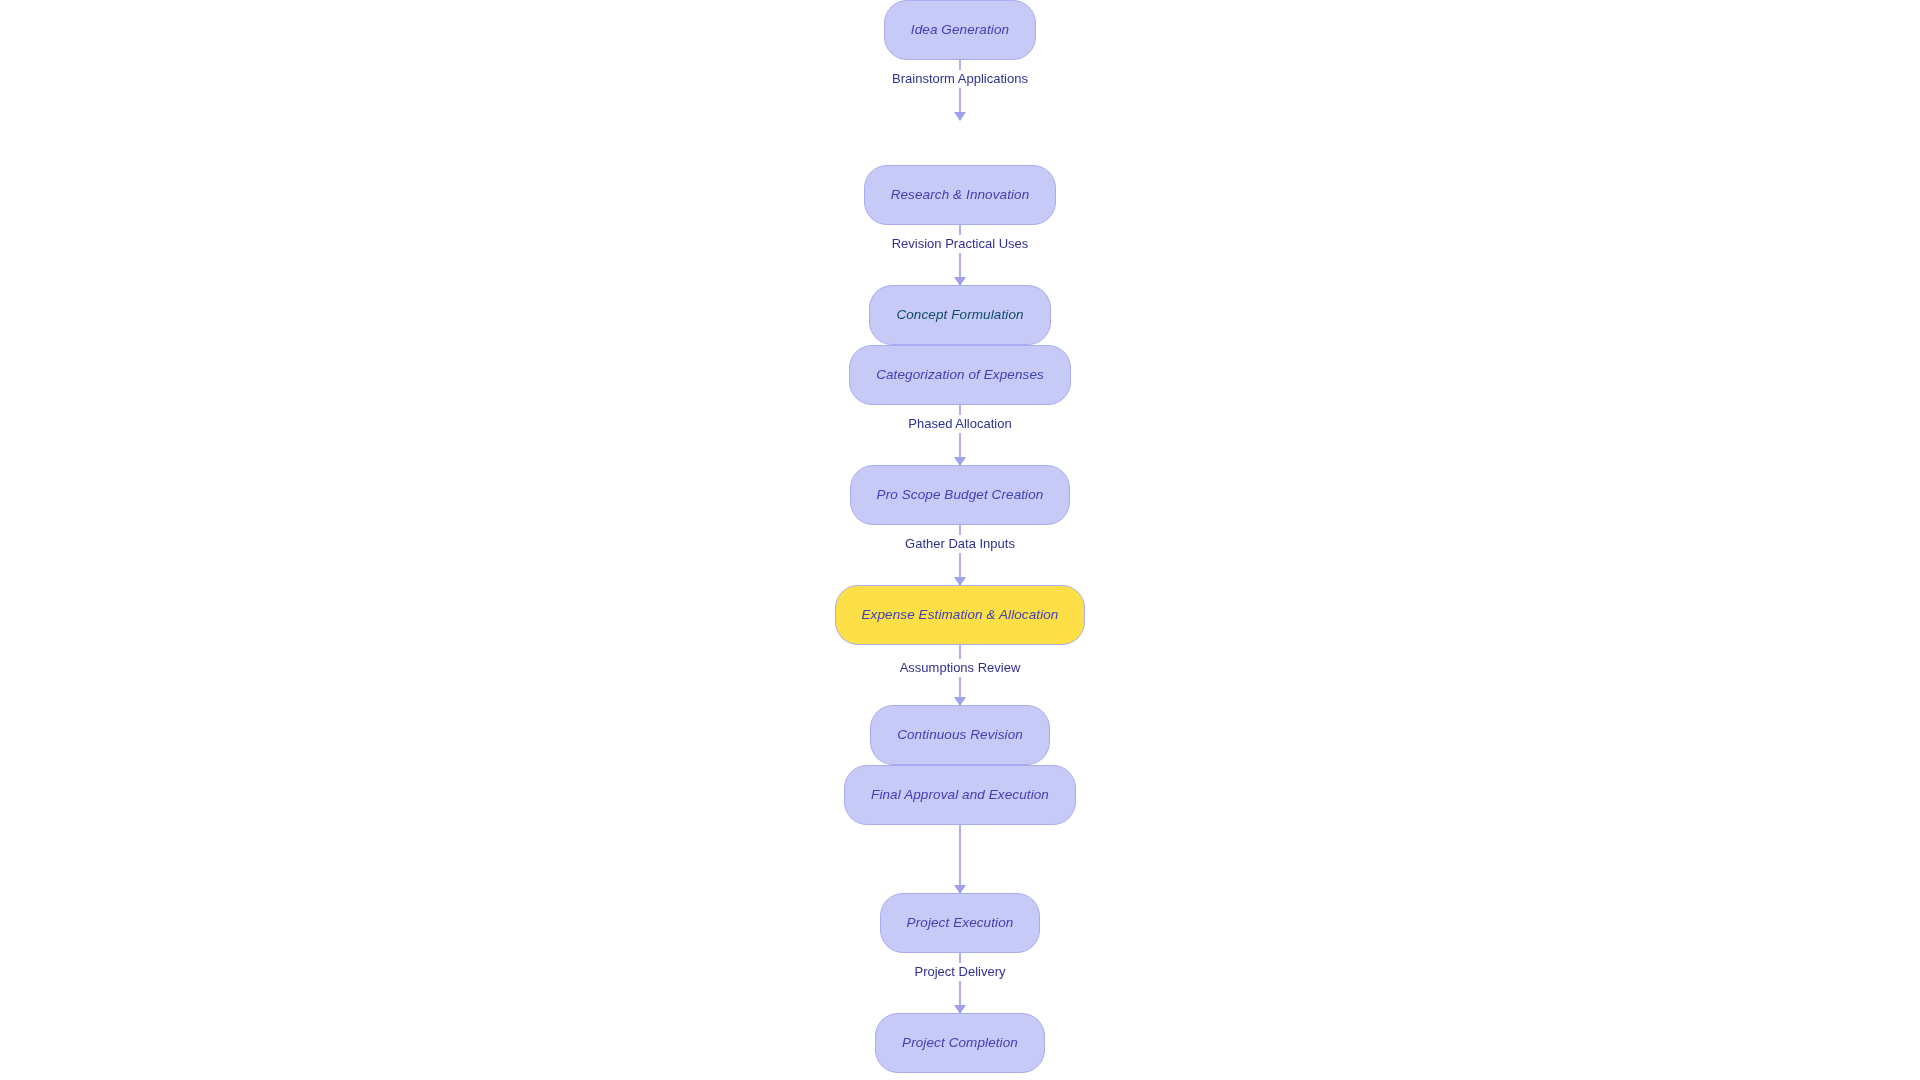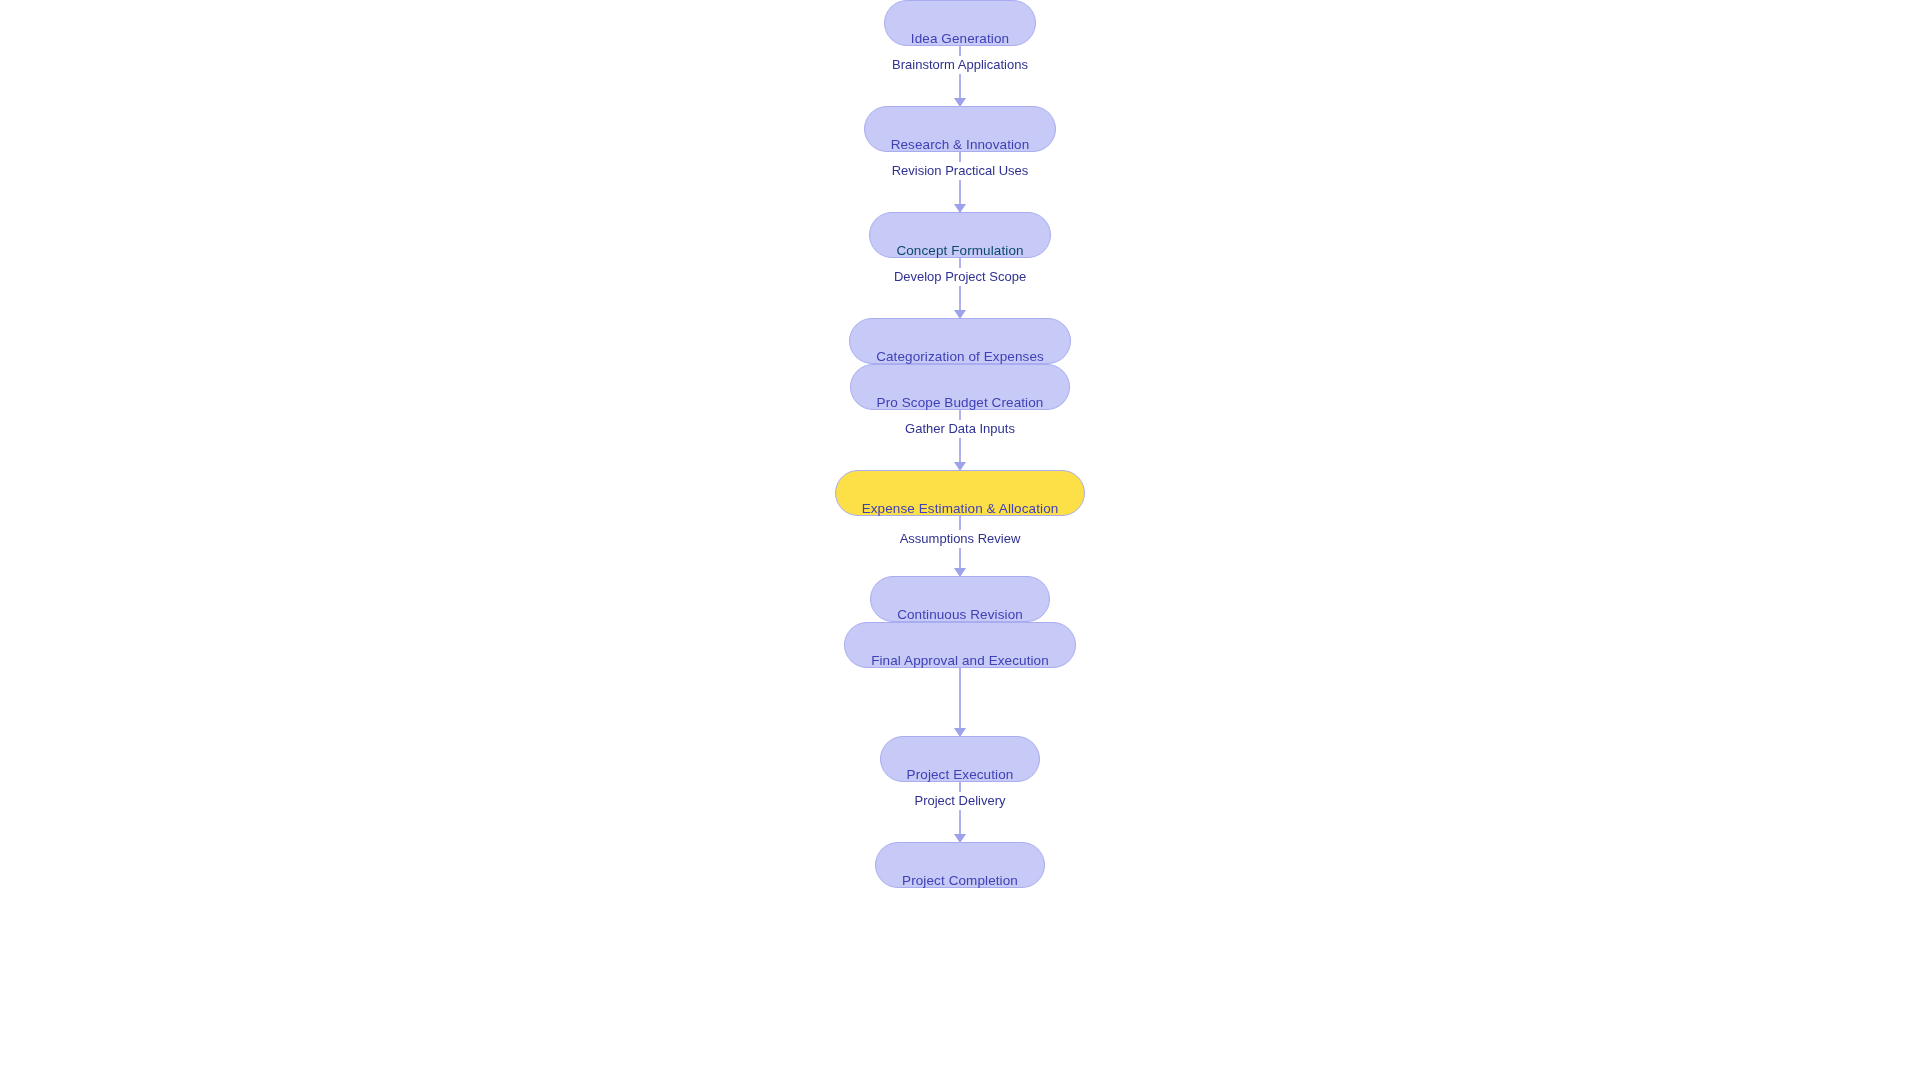--- a/index.html
+++ b/index.html
@@ -27,30 +27,31 @@
     top: 0;
     width: 1920px;
     display: flex;
     flex-direction: column;
     align-items: center;
   }
 
   
   .node {
     box-sizing: border-box;
-    height: 46px;
+    height: 60px;
     border-radius: 23px;
     background: #c7c9f7;
     border: 1px solid #a9adf0;
     display: flex;
-    align-items: flex-end;
+    align-items: center;
     justify-content: center;
     padding: 0 26px;
     position: relative;
     z-index: 2;
+    font-style: italic;
   }
   .node-label {
     font-size: 13.5px;
     color: #3f41b5;
     white-space: nowrap;
     letter-spacing: 0.1px;
     line-height: 1;
   }
 
   
@@ -104,38 +105,38 @@
 <div id="flow-root" style="background: rgb(255, 255, 255);">
   <div class="flow-column" id="flow-column">
       <div class="node" style="background: rgb(199, 201, 247); border-color: rgb(169, 173, 240);">
         <span class="node-label" style="color: rgb(63, 65, 181);">Idea Generation</span>
       </div>
       <div class="connector">
         <div class="connector-line" style="background: rgb(174, 177, 238);"></div>
         <div class="connector-arrow" style="border-top-color: rgb(158, 162, 234);"></div>
         <div class="connector-label" style="color: rgb(47, 49, 146);">Brainstorm Applications</div>
       </div>
-      <div class="node" style="background: rgb(199, 201, 247); border-color: rgb(169, 173, 240);">
+      <div class="node" style="background: rgb(199, 201, 247); border-color: rgb(169, 173, 240); margin-top: 45px;">
         <span class="node-label" style="color: rgb(63, 65, 181);">Research &amp; Innovation</span>
       </div>
       <div class="connector">
         <div class="connector-line" style="background: rgb(174, 177, 238);"></div>
         <div class="connector-arrow" style="border-top-color: rgb(158, 162, 234);"></div>
         <div class="connector-label" style="color: rgb(47, 49, 146);">Revision Practical Uses</div>
       </div>
       <div class="node" style="background: rgb(199, 201, 247); border-color: rgb(169, 173, 240);">
         <span class="node-label" style="color: #0c4a6e;">Concept Formulation</span>
       </div>
+      <div class="node" style="background: rgb(199, 201, 247); border-color: rgb(169, 173, 240);">
+        <span class="node-label" style="color: rgb(63, 65, 181);">Categorization of Expenses</span>
+      </div>
       <div class="connector">
         <div class="connector-line" style="background: rgb(174, 177, 238);"></div>
         <div class="connector-arrow" style="border-top-color: rgb(158, 162, 234);"></div>
-        <div class="connector-label" style="color: rgb(47, 49, 146);">Develop Project Scope</div>
-      </div>
-      <div class="node" style="background: rgb(199, 201, 247); border-color: rgb(169, 173, 240);">
-        <span class="node-label" style="color: rgb(63, 65, 181);">Categorization of Expenses</span>
+        <div class="connector-label" style="color: rgb(47, 49, 146);">Phased Allocation</div>
       </div>
       <div class="node" style="background: rgb(199, 201, 247); border-color: rgb(169, 173, 240);">
         <span class="node-label" style="color: rgb(63, 65, 181);">Pro Scope Budget Creation</span>
       </div>
       <div class="connector">
         <div class="connector-line" style="background: rgb(174, 177, 238);"></div>
         <div class="connector-arrow" style="border-top-color: rgb(158, 162, 234);"></div>
         <div class="connector-label" style="color: rgb(47, 49, 146);">Gather Data Inputs</div>
       </div>
       <div class="node" style="background: #fde047; border-color: rgb(169, 173, 240);">

